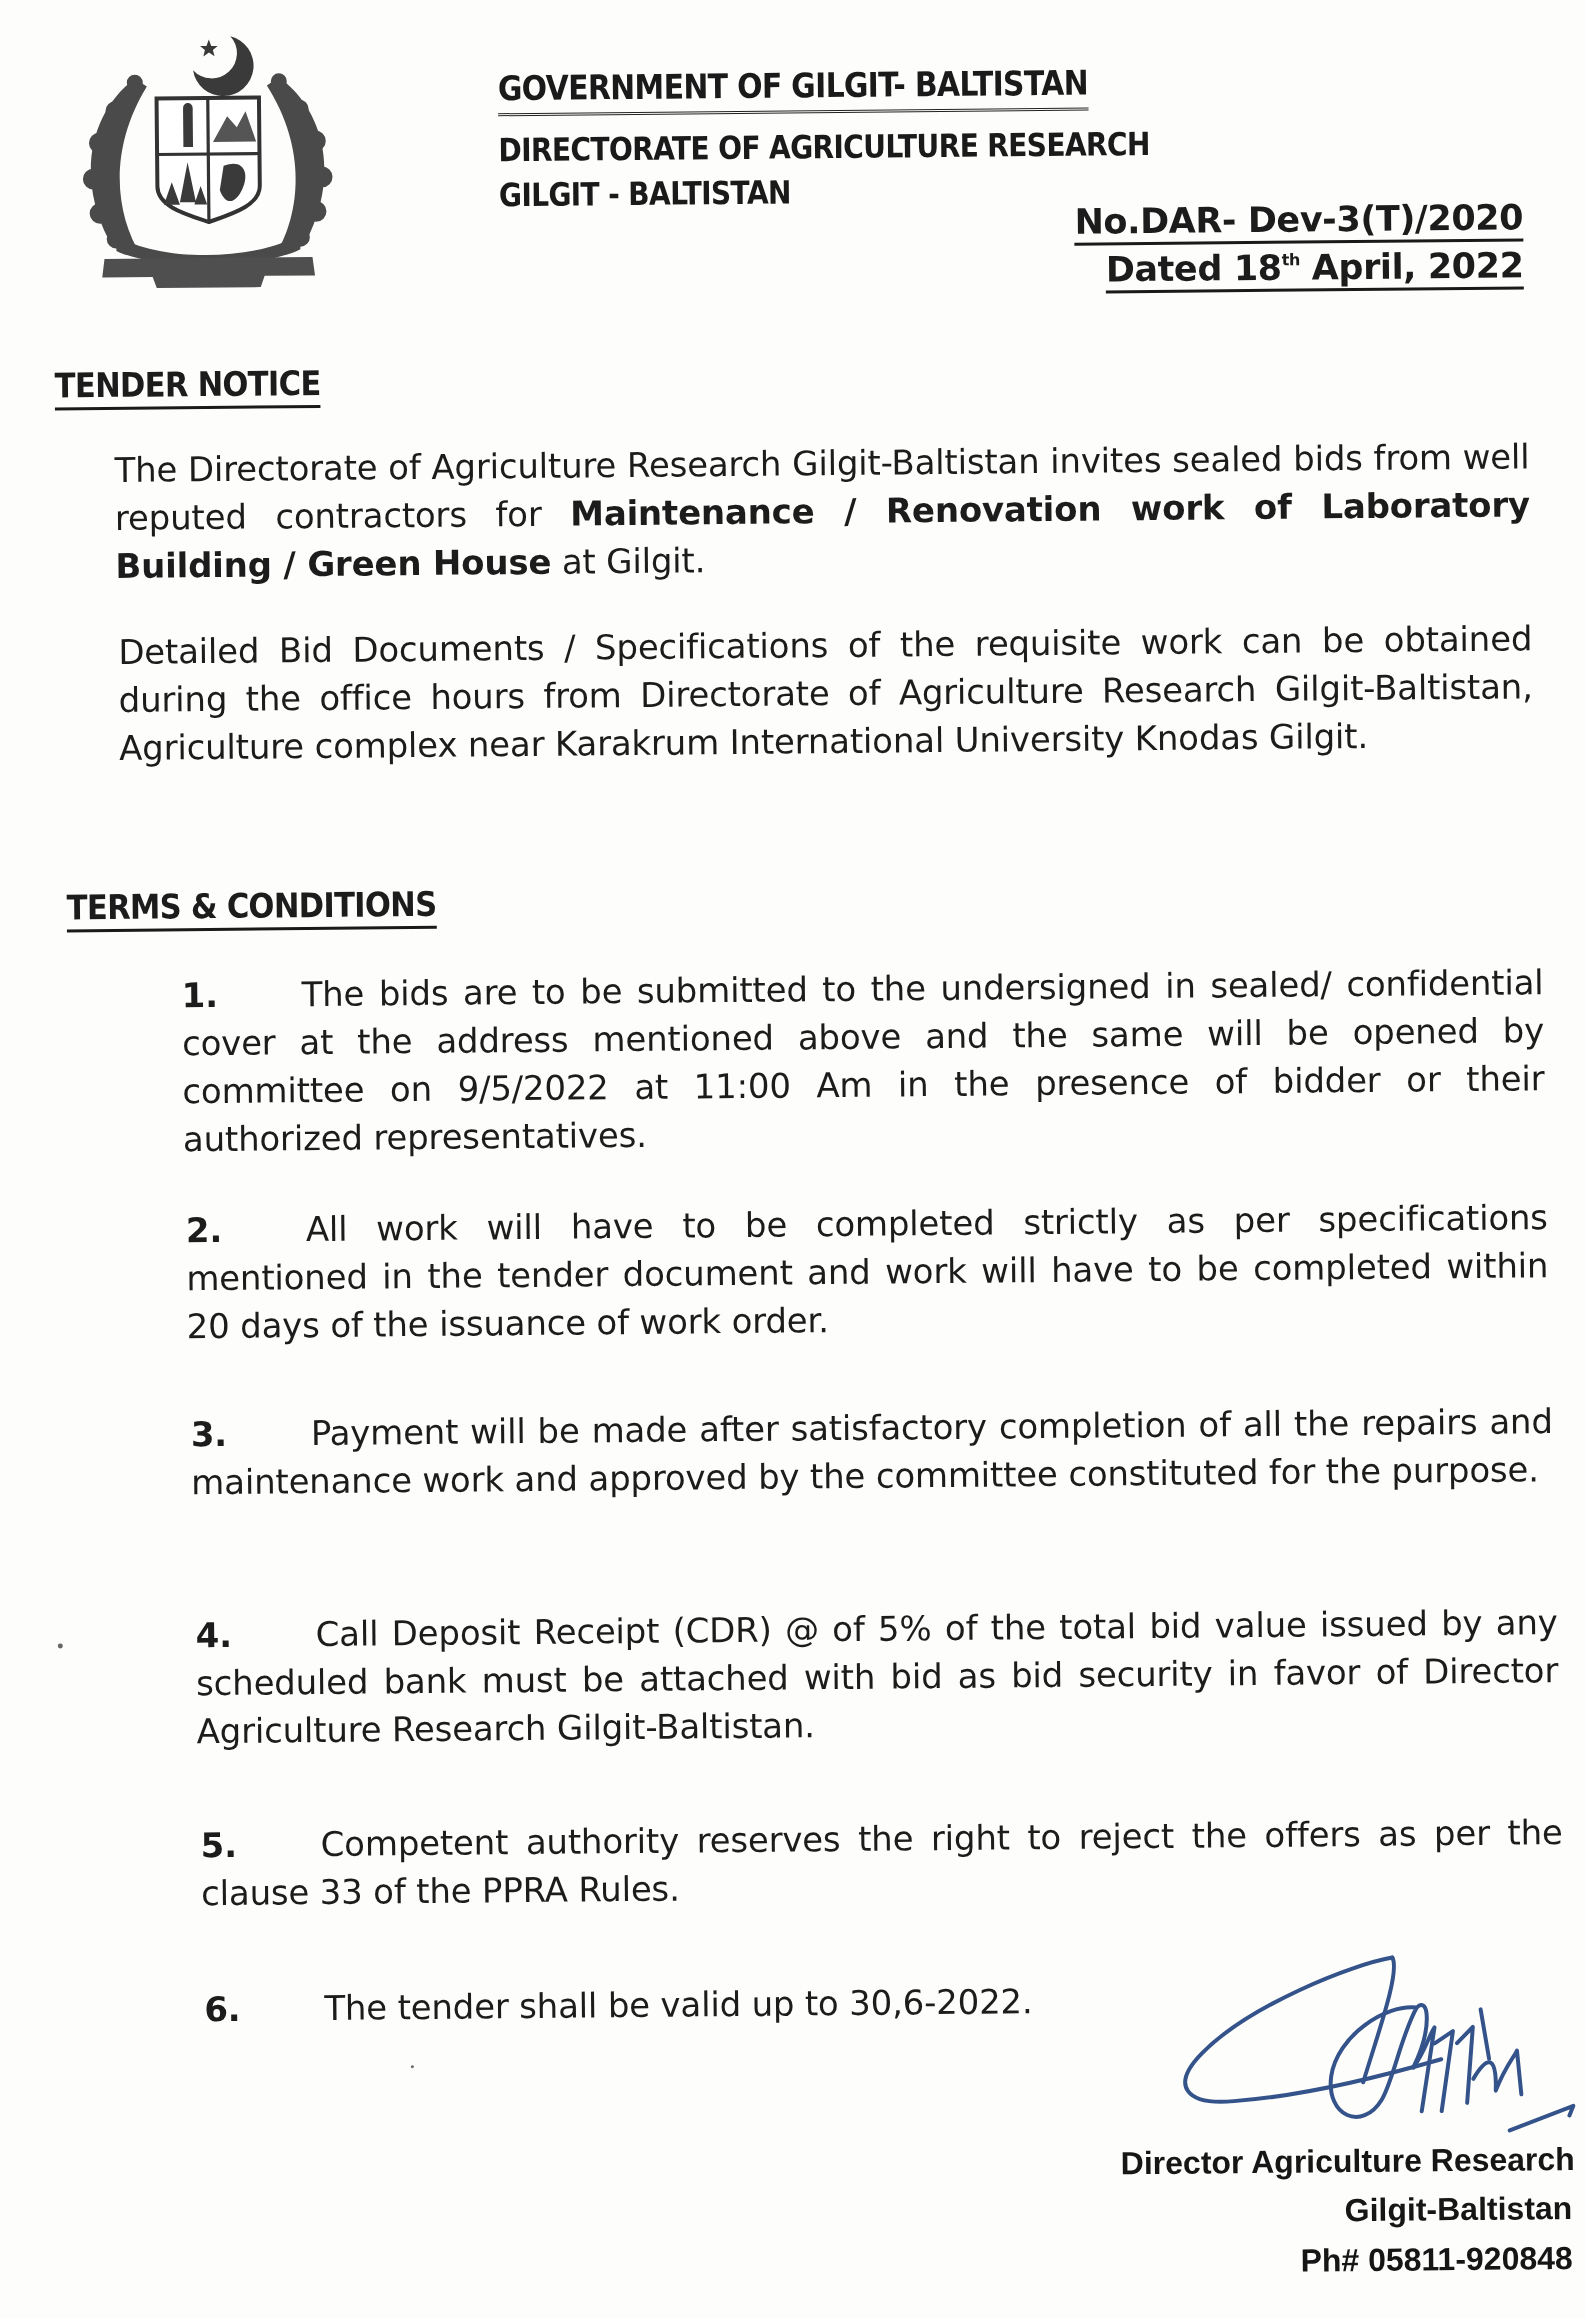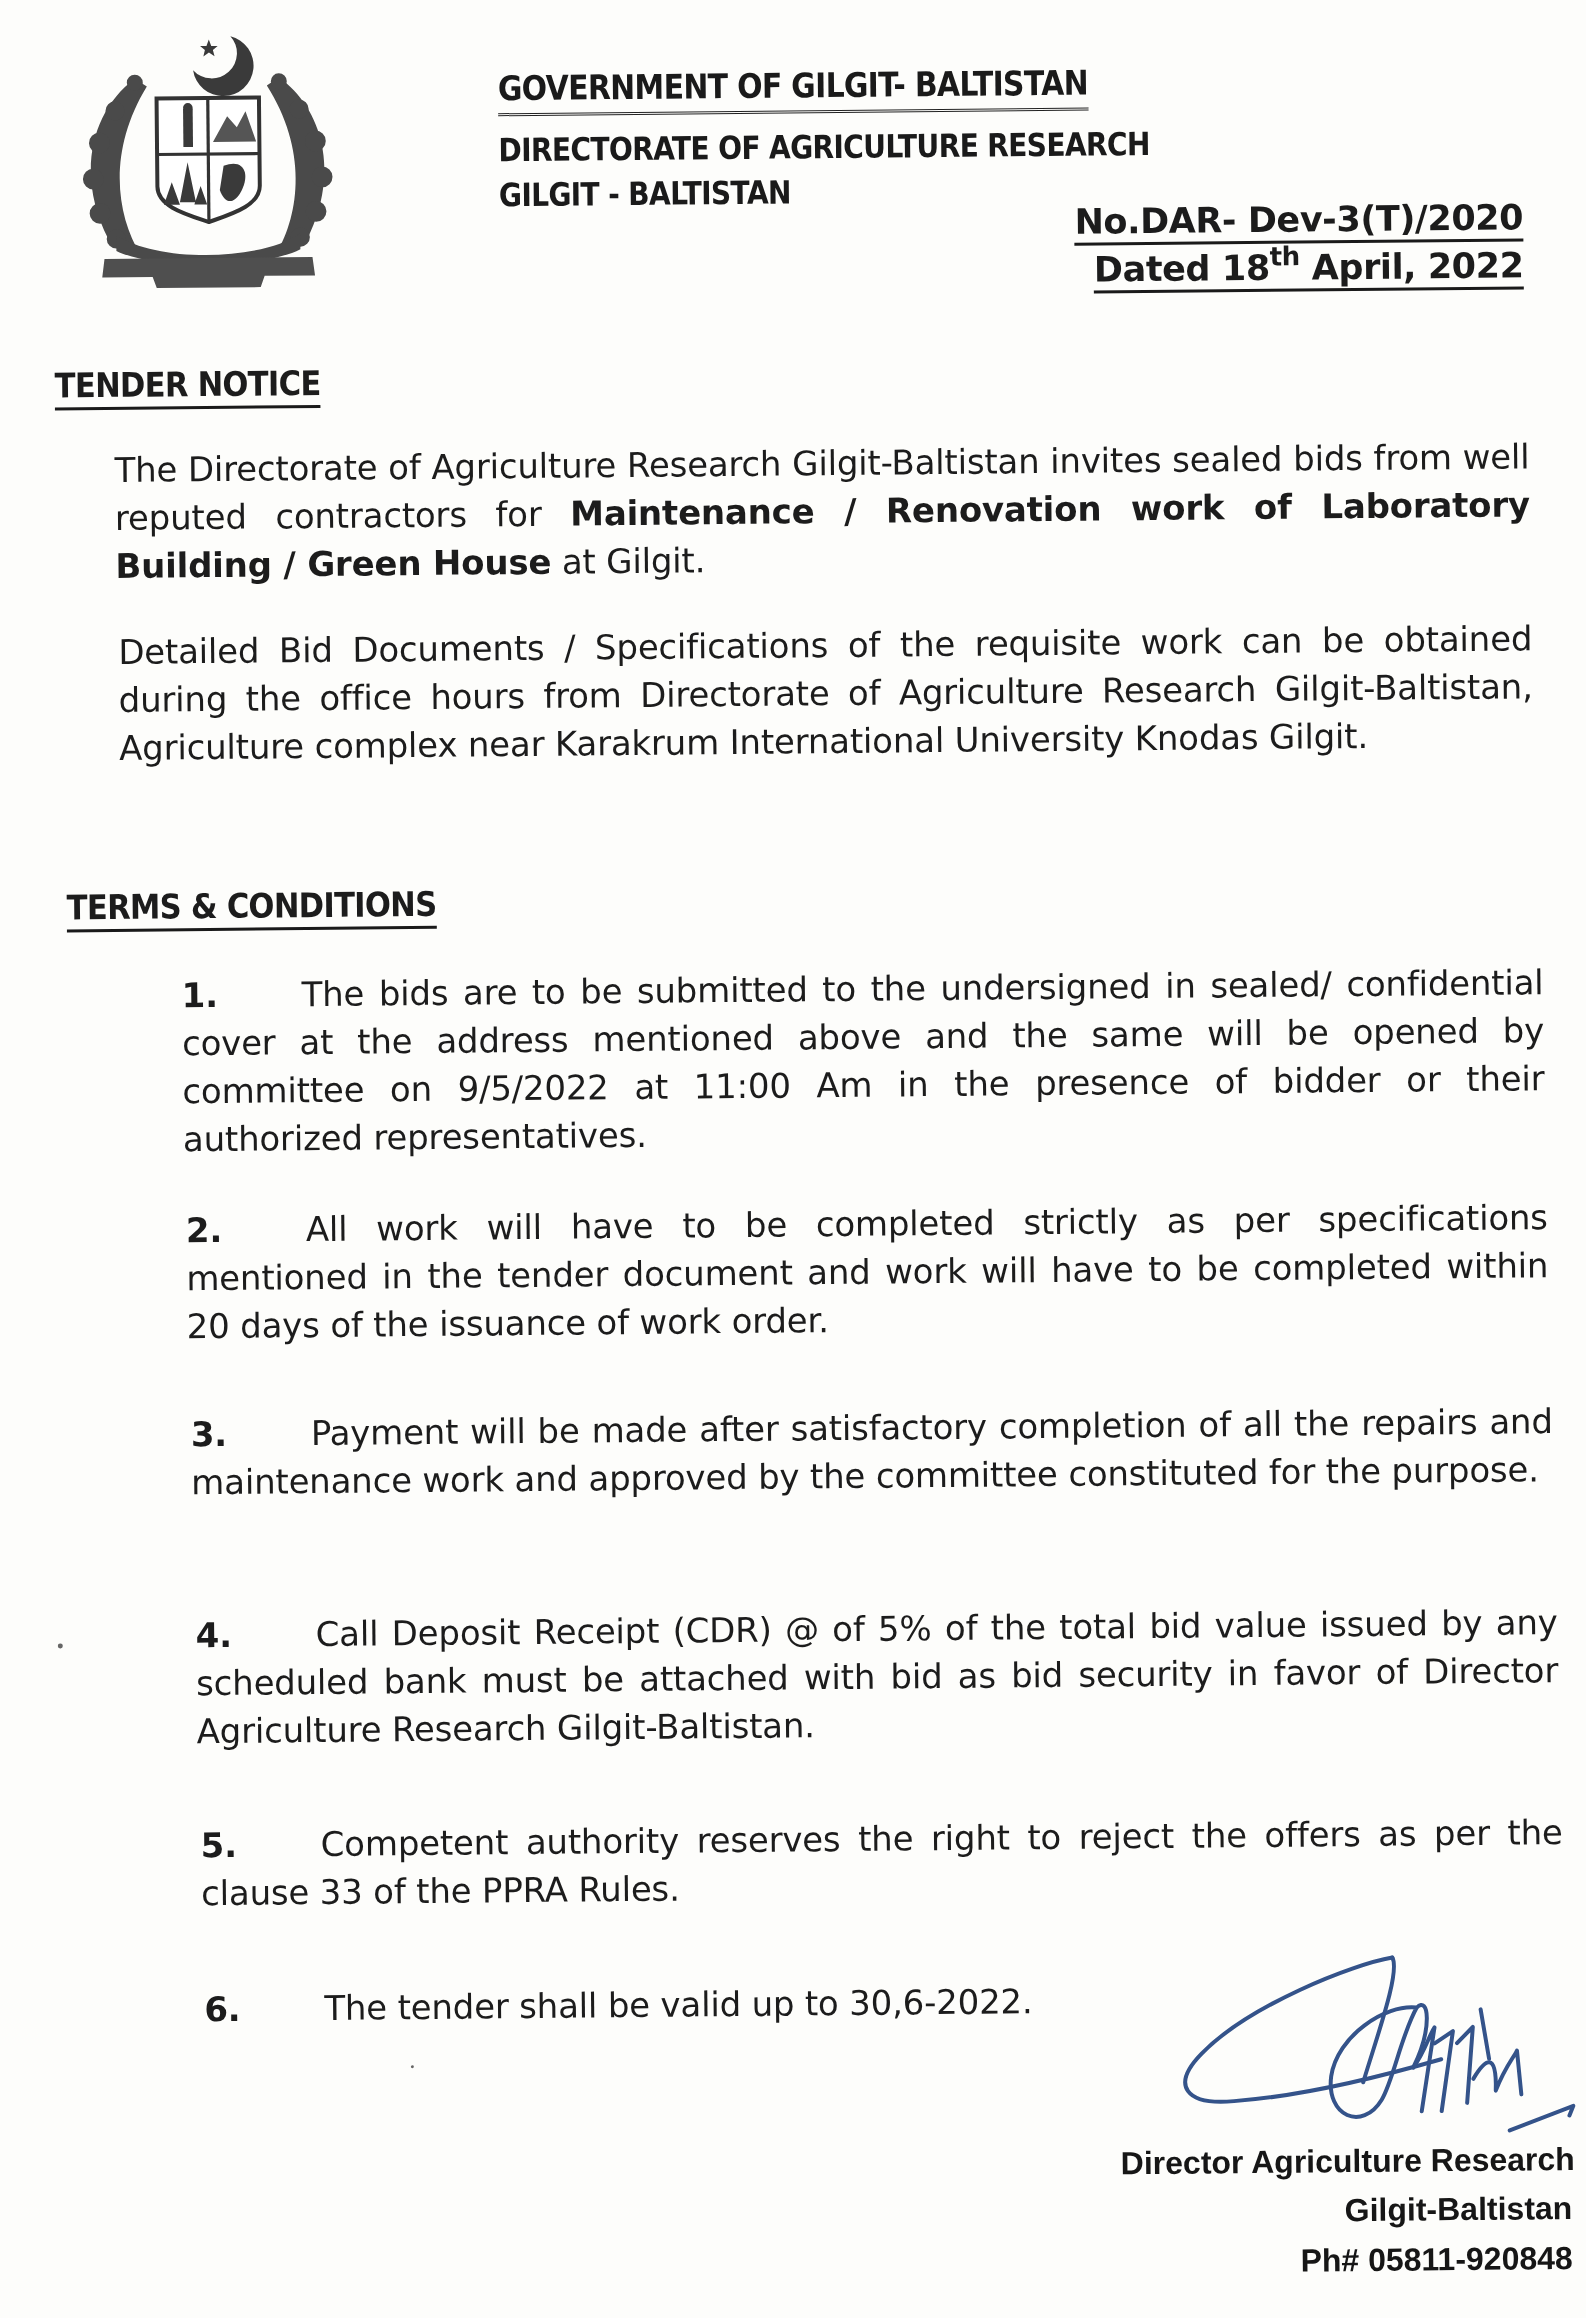--- a/index.html
+++ b/index.html
@@ -18,21 +18,21 @@
   
   .hdr { font-family: "DejaVu Sans", sans-serif; font-weight: bold; letter-spacing: -0.8px; color: #1a1a1a; white-space: nowrap; transform: scaleX(0.88); transform-origin: 0 0; }
   .gov { left: 497px; top: 73px; font-size: 34px; padding-bottom: 4.8px; border-bottom: 3.2px double #222; }
   .dir1 { left: 497px; top: 136px; font-size: 32px; }
   .dir2 { left: 497px; top: 181px; font-size: 32px; }
 
   .ref { font-weight: bold; font-size: 35px; white-space: nowrap; right: 65px; text-align: right; letter-spacing: -0.4px; }
   .ref span { border-bottom: 3.2px solid #1a1a1a; padding-bottom: 0.8px; }
   .refno { top: 212px; }
   .refdate { top: 260px; }
-  sup { font-size: 26px; vertical-align: 14.4px; line-height: 0; }
+  sup { font-size: 16px; vertical-align: 14.4px; line-height: 0; }
 
   
   .sec { font-weight: bold; font-size: 34px; letter-spacing: -0.8px; white-space: nowrap; border-bottom: 3.2px solid #1a1a1a; padding-bottom: 1.6px; transform: scaleX(0.9); transform-origin: 0 0; }
   .sec-tender { left: 51px; top: 366px; }
   .sec-terms { left: 58px; top: 888px; }
 
   
   .para { font-size: 34px; line-height: 48px; text-align: justify; text-align-last: left; letter-spacing: -0.2px; }
   .p1 { left: 110px; top: 447px; width: 1415px; }
   .p2 { left: 112px; top: 629px; width: 1414px; }

